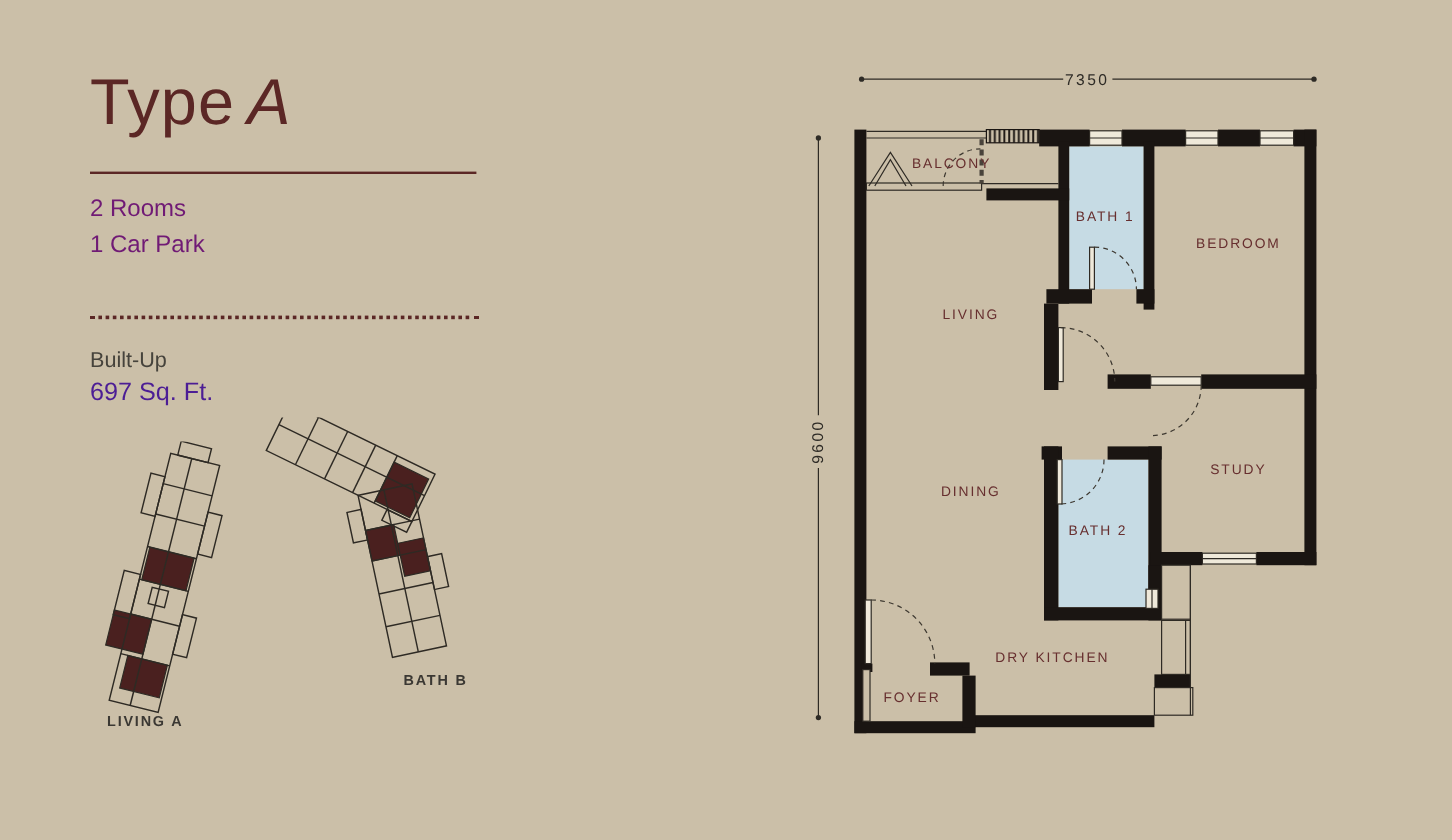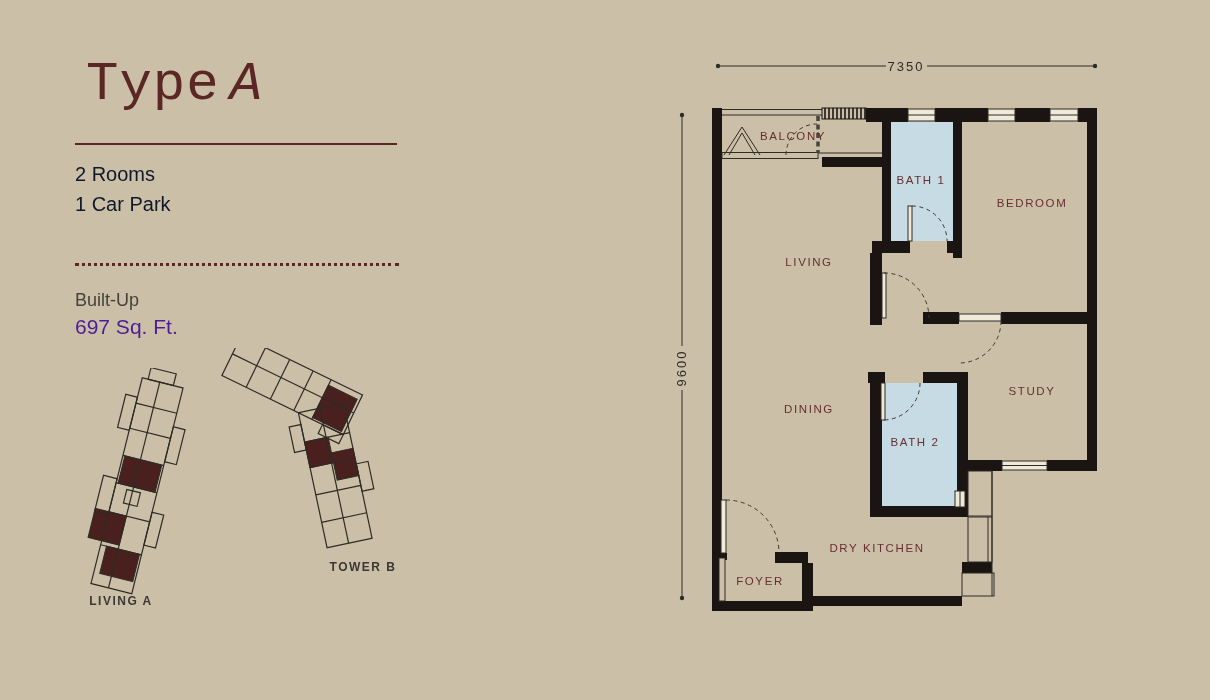--- a/index.html
+++ b/index.html
@@ -6,26 +6,26 @@
   body{
     width:1210px;height:700px;position:relative;overflow:hidden;
     background:#cbbfa8;
     font-family:"Liberation Sans", sans-serif;
   }
   .abs{position:absolute;}
 
   
   .title{
     left:75px;top:58px;
-    font-family:Liberation Mono, monospace;
-    font-size:54px;line-height:1;color:#5b2725;letter-spacing:1px;margin-left:11px;
+    font-family:Liberation Sans, sans-serif;
+    font-size:54px;line-height:1;color:#5b2725;letter-spacing:1px;
   }
   .title .it{font-style:italic;margin-left:10px;}
   .title-rule{left:75px;top:143px;width:322px;height:2px;background:#5b2725;}
-  .specs{left:75px;top:159px;font-size:20px;line-height:30px;color:#0f172a;}
+  .specs{left:75px;top:159px;font-size:20px;line-height:30px;color:#701a75;}
   .dotted{left:75px;top:263px;width:324px;height:0;border-top:3px dotted #5b2725;}
   .builtup-label{left:75px;top:290px;font-size:18px;color:#46433c;}
   .builtup-value{left:75px;top:315px;font-size:21px;color:#4c1d95;}
 
   .tower-label{
     font-size:12px;font-weight:bold;letter-spacing:1.5px;color:#3b3833;text-align:center;
   }
 
   
   svg text{font-family:"Liberation Sans",sans-serif;}
@@ -98,21 +98,21 @@
     <rect class="keyline" x="112" y="58" width="46" height="138"></rect>
     <rect class="keyline" x="100" y="70" width="12" height="26"></rect>
     <rect class="keyline" x="158" y="120" width="12" height="28"></rect>
     <line class="keyline" x1="112" y1="88" x2="158" y2="88"></line>
     <line class="keyline" x1="112" y1="114" x2="158" y2="114"></line>
     <line class="keyline" x1="112" y1="142" x2="158" y2="142"></line>
     <line class="keyline" x1="112" y1="170" x2="158" y2="170"></line>
     <line class="keyline" x1="134" y1="58" x2="134" y2="196"></line>
   </g>
 </svg>
-<div class="abs tower-label" style="left:303px;top:560px;width:120px;">TOWER B</div>
+<div class="abs tower-label" style="left:303px;top:560px;width:120px;">BATH B</div>
 
 <svg class="abs" style="left:660px;top:30px;" width="550" height="660" viewBox="0 0 550 660">
   <defs>
     <pattern id="grille" width="4" height="11" patternUnits="userSpaceOnUse">
       <rect width="4" height="11" fill="#cbbfa8"></rect>
       <line x1="1" y1="0" x2="1" y2="11" stroke="#1a1512" stroke-width="1.6"></line>
     </pattern>
   </defs>
 
   <g>

